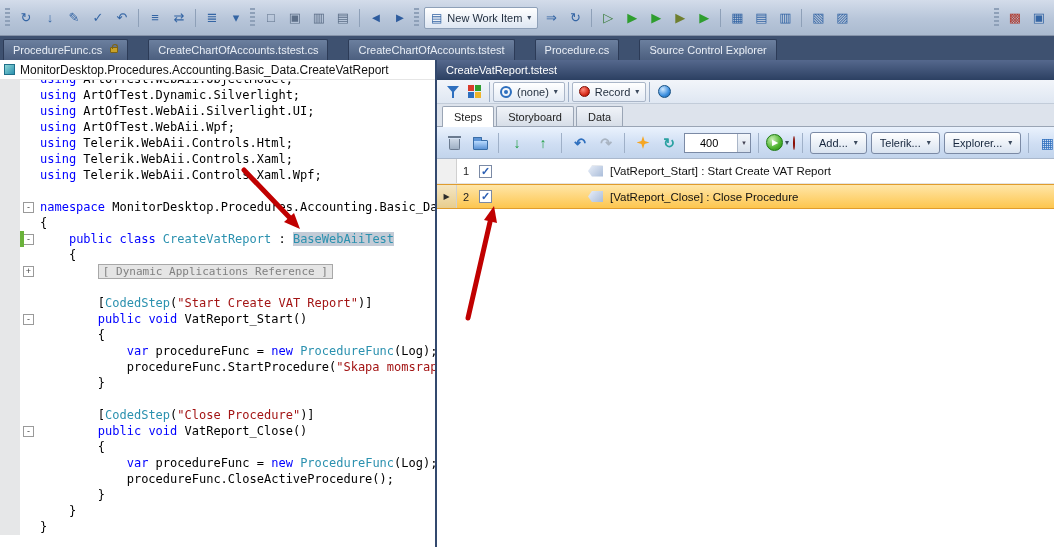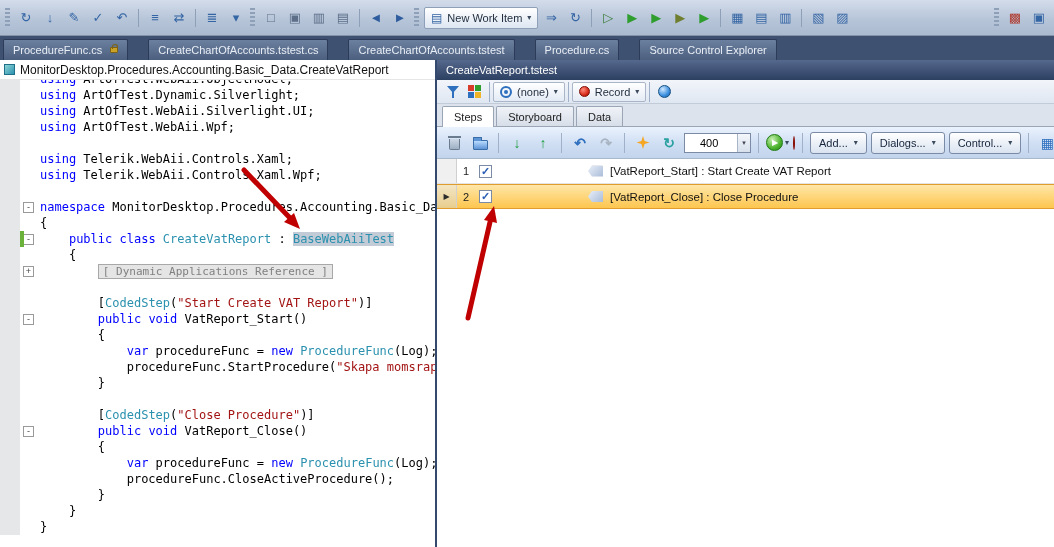--- a/index.html
+++ b/index.html
@@ -172,21 +172,21 @@
     <div class="nav-bar">
       <span class="class-icon"></span>
       <span>MonitorDesktop.Procedures.Accounting.Basic_Data.CreateVatReport</span>
     </div>
     <div class="code-area">
       <div id="code-lines">
           <div class="cl clip"><span class="lm"></span><span class="fm"></span><span class="ct"><span class="tk-k">using</span><span class="tk-p"> ArtOfTest.WebAii.ObjectModel;</span></span></div>
           <div class="cl"><span class="lm"></span><span class="fm"></span><span class="ct"><span class="tk-k">using</span><span class="tk-p"> ArtOfTest.Dynamic.Silverlight;</span></span></div>
           <div class="cl"><span class="lm"></span><span class="fm"></span><span class="ct"><span class="tk-k">using</span><span class="tk-p"> ArtOfTest.WebAii.Silverlight.UI;</span></span></div>
           <div class="cl"><span class="lm"></span><span class="fm"></span><span class="ct"><span class="tk-k">using</span><span class="tk-p"> ArtOfTest.WebAii.Wpf;</span></span></div>
-          <div class="cl"><span class="lm"></span><span class="fm"></span></div>
+          <div class="cl"><span class="lm"></span><span class="fm"></span><span class="ct"><span class="tk-k">using</span><span class="tk-p"> Telerik.WebAii.Controls.Html;</span></span></div>
           <div class="cl"><span class="lm"></span><span class="fm"></span><span class="ct"><span class="tk-k">using</span><span class="tk-p"> Telerik.WebAii.Controls.Xaml;</span></span></div>
           <div class="cl"><span class="lm"></span><span class="fm"></span><span class="ct"><span class="tk-k">using</span><span class="tk-p"> Telerik.WebAii.Controls.Xaml.Wpf;</span></span></div>
           <div class="cl"><span class="lm"></span><span class="fm"></span><span class="ct"></span></div>
           <div class="cl"><span class="lm"></span><span class="fm"><span class="foldbox">-</span></span><span class="ct"><span class="tk-k">namespace</span><span class="tk-p"> MonitorDesktop.Procedures.Accounting.Basic_Data</span></span></div>
           <div class="cl"><span class="lm"></span><span class="fm"></span><span class="ct"><span class="tk-p">{</span></span></div>
           <div class="cl"><span class="lm changed"></span><span class="fm"><span class="foldbox">-</span></span><span class="ct"><span class="tk-p">    </span><span class="tk-k">public</span><span class="tk-p"> </span><span class="tk-k">class</span><span class="tk-p"> </span><span class="tk-t">CreateVatReport</span><span class="tk-p"> : </span><span class="tk-hl">BaseWebAiiTest</span></span></div>
           <div class="cl"><span class="lm"></span><span class="fm"></span><span class="ct"><span class="tk-p">    {</span></span></div>
           <div class="cl"><span class="lm"></span><span class="fm"><span class="foldbox">+</span></span><span class="ct"><span class="tk-p">        </span><span class="tk-box">[ Dynamic Applications Reference ]</span></span></div>
           <div class="cl"><span class="lm"></span><span class="fm"></span><span class="ct"></span></div>
           <div class="cl"><span class="lm"></span><span class="fm"></span><span class="ct"><span class="tk-p">        [</span><span class="tk-t">CodedStep</span><span class="tk-p">(</span><span class="tk-s">"Start Create VAT Report"</span><span class="tk-p">)]</span></span></div>
@@ -268,25 +268,25 @@
           <span class="run-circle">▶</span>
           <span class="chev">▾</span>
         </span>
         <span class="ci ci-record"></span>
         <span class="ts2-sep"></span>
         <span class="drop-btn">
           <span>Add...</span>
           <span class="chev">▾</span>
         </span>
         <span class="drop-btn">
-          <span>Dialogs...</span>
+          <span>Telerik...</span>
           <span class="chev">▾</span>
         </span>
         <span class="drop-btn">
-          <span>Control...</span>
+          <span>Explorer...</span>
           <span class="chev">▾</span>
         </span>
         <span class="ts2-sep"></span>
         <span class="ts2-btn" style="color: rgb(46, 111, 190);">▦</span>
         <span class="ts2-btn" style="color: rgb(46, 111, 190);">▤</span>
       </div>
     <div class="steps-grid">
         <div class="step-row">
           <span class="ind"></span>
           <span class="num">1</span>

